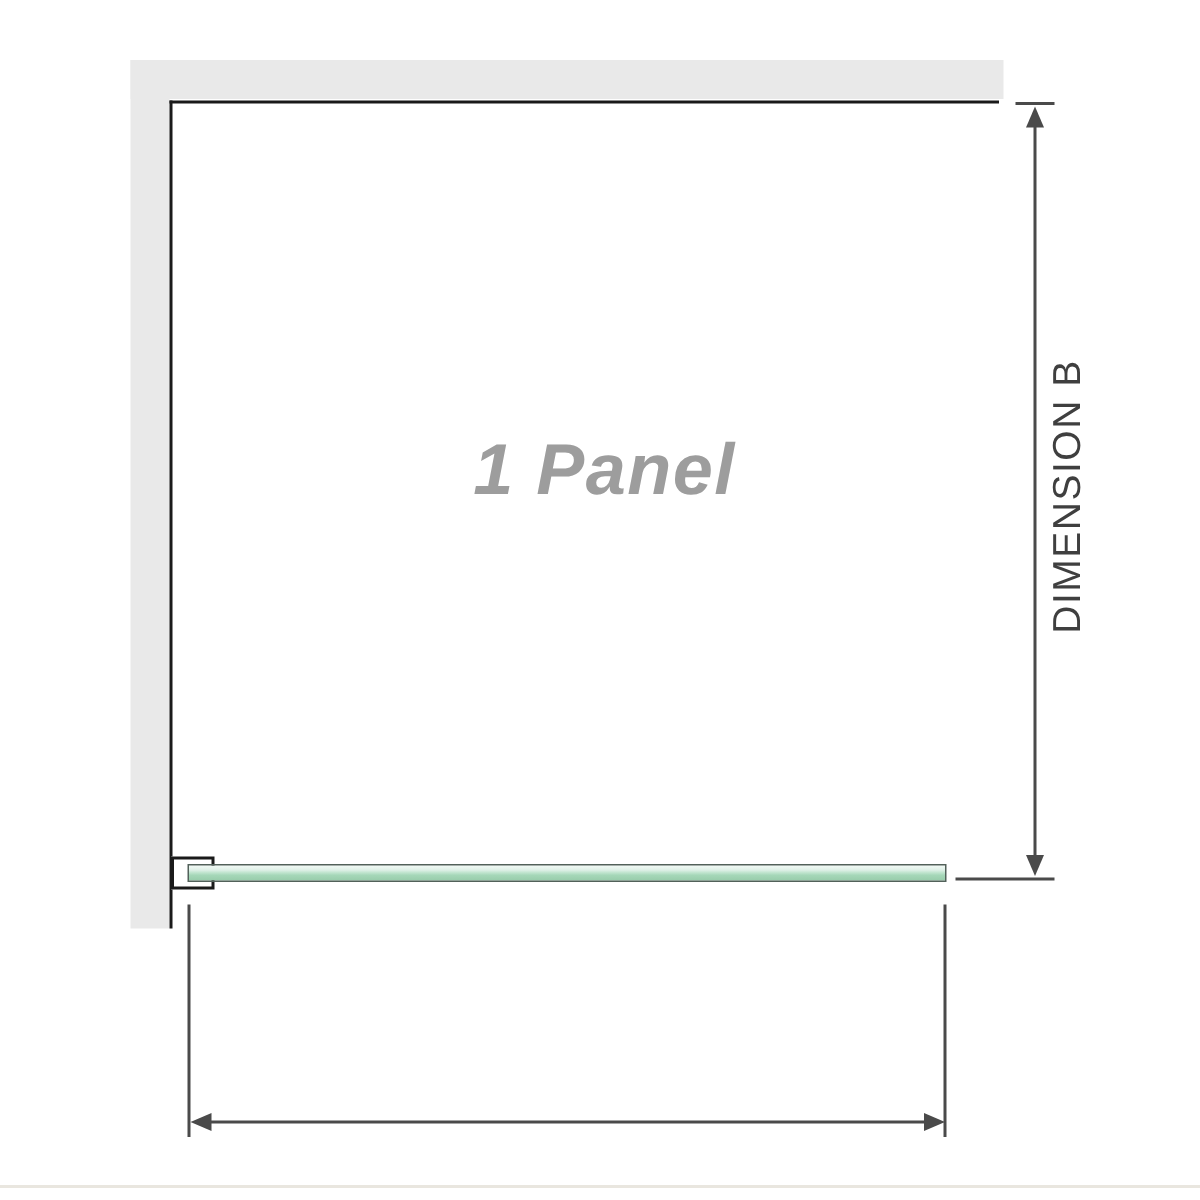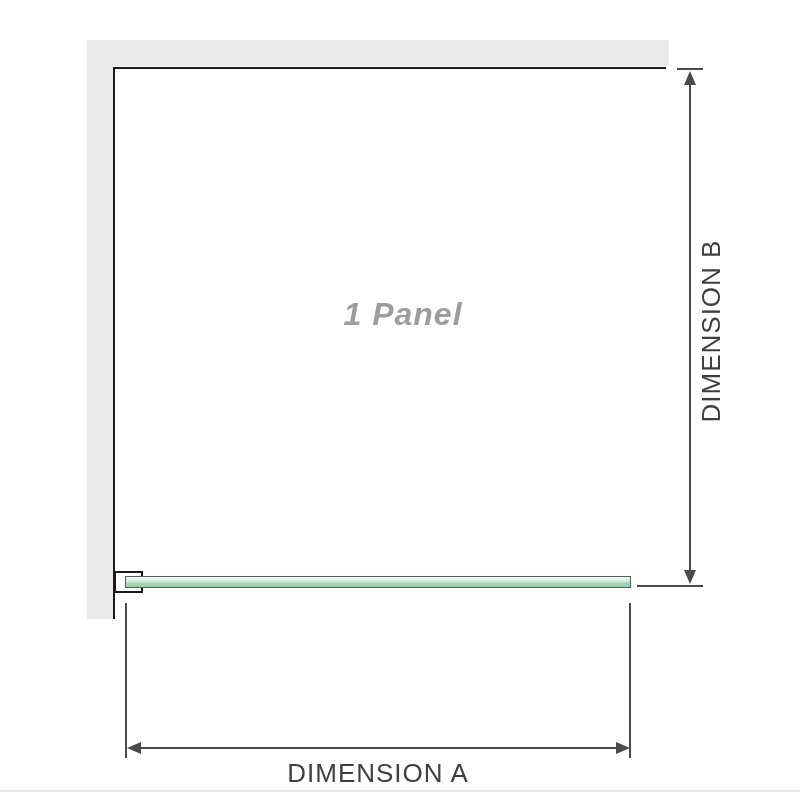--- a/index.html
+++ b/index.html
@@ -60,21 +60,21 @@
     border-left:14px solid var(--dimension-line);}
   .dim-label{
     color:var(--label-text);font-size:26px;letter-spacing:1px;
     font-weight:400;white-space:nowrap;text-align:center;
   }
   #dimb-label{left:511px;top:314px;width:400px;height:34px;line-height:34px;
     transform:rotate(-90deg);transform-origin:center center;}
   #dima-label{left:178px;top:758px;width:400px;}
   #panel-label{
     left:250px;top:291px;width:306px;text-align:center;
-    font-size:32px;line-height:46px;font-style:italic;font-weight:bold;
+    font-size:48px;line-height:46px;font-style:italic;font-weight:bold;
     color:var(--panel-label-text);letter-spacing:1px;white-space:nowrap;
   }
   #baseline{left:0;top:790px;width:800px;height:2px;background:var(--baseline-divider);}
 </style>
 </head>
 <body>
 
 <div class="stage">
 
   <div class="abs wall" id="wall-top"></div>
@@ -92,17 +92,16 @@
   <div class="abs dim" id="dimb-line"></div>
   <div class="abs arrow" id="dimb-arrow-up"></div>
   <div class="abs arrow" id="dimb-arrow-down"></div>
   <div class="abs dim-label" id="dimb-label">DIMENSION B</div>
 
   <div class="abs dim" id="dima-ext-left"></div>
   <div class="abs dim" id="dima-ext-right"></div>
   <div class="abs dim" id="dima-line"></div>
   <div class="abs arrow" id="dima-arrow-left"></div>
   <div class="abs arrow" id="dima-arrow-right"></div>
-  <div class="abs dim-label" id="dima-label">DIMENSION A</div>
 
   <div class="abs" id="baseline"></div>
 
 </div>
 
 </body></html>

